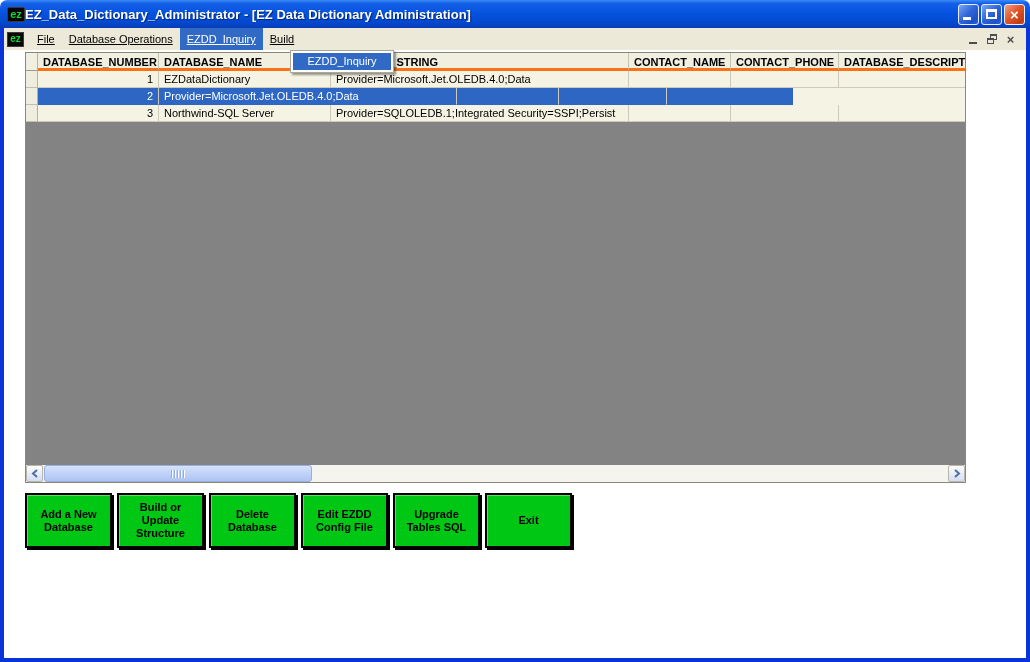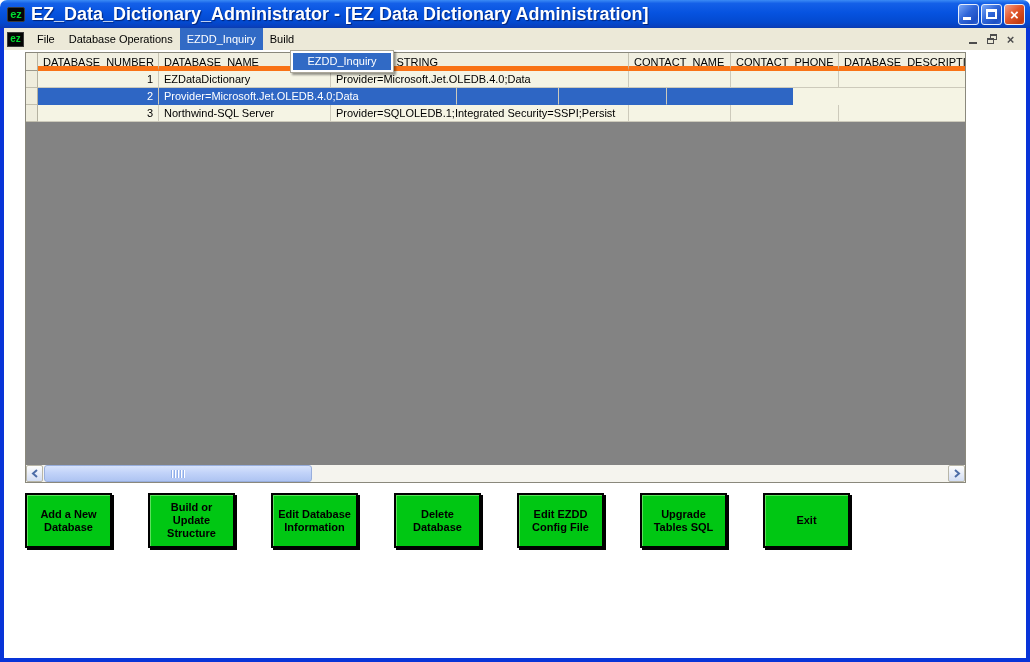--- a/index.html
+++ b/index.html
@@ -33,22 +33,21 @@
     color: #00DD30;
     font-size: 11px; font-weight: bold;
     display: flex; align-items: center; justify-content: center;
     line-height: 1;
     border-radius: 2px;
     flex: none;
   }
   .title-text {
     color: #fff;
     font-weight: bold;
-    font-size: 18px;
-    margin-left: 6px;
+    font-size: 13px;
     text-shadow: 1px 1px 1px rgba(0,0,40,0.55);
     white-space: nowrap;
     overflow: hidden;
     flex: 1;
   }
   .win-controls { display: flex; gap: 2px; flex: none; }
   .win-btn {
     width: 21px; height: 21px;
     border-radius: 3px;
     border: 1px solid #E6EEFB;
@@ -97,20 +96,21 @@
     border: 1px solid #3a3a3a;
     color: #00DD30;
     font-size: 10px; font-weight: bold;
     display: flex; align-items: center; justify-content: center;
     line-height: 1;
   }
   .menu-item {
     padding: 0 7px;
     display: flex; align-items: center;
     cursor: default;
+    text-decoration: underline;
   }
   .menu-item.active { background: #316AC5; color: #fff; }
   .mdi-controls {
     margin-left: auto;
     display: flex; align-items: center; gap: 4px;
     padding-right: 8px;
     color: #4d4d4d;
   }
   .mdi-btn { width: 15px; height: 14px; display: flex; align-items: center; justify-content: center; cursor: pointer; }
   .mdi-min-glyph { width: 8px; height: 2px; background: #4d4d4d; margin-top: 7px; }
@@ -138,23 +138,24 @@
   .grid-header { display: flex; height: 18px; flex: none; background: #F1EFE0; }
   .gh-stub {
     width: 12px; flex: none;
     background: #F1EFE0;
     border-right: 1px solid #B5B2A1;
     border-bottom: 1px solid #9C9A8C;
   }
   .gh-cell {
     padding: 3px 0 0 5px;
     border-right: 1px solid #C6C3B2;
-    border-bottom: 5px solid #f97316;
+    border-bottom: 3px solid #f97316;
     white-space: nowrap; overflow: hidden;
     flex: none;
+    font-weight: bold;
   }
   .grid-row { display: flex; height: 17px; flex: none; background: #F5F4E4; }
   .gr-stub {
     width: 12px; flex: none;
     background: #EFEDDD;
     border-right: 1px solid #B5B2A1;
     border-bottom: 1px solid #C2BFAE;
   }
   .gr-cell {
     padding: 2px 4px 0 5px;
@@ -210,21 +211,21 @@
   .dropdown-item {
     height: 17px; line-height: 17px;
     background: #316AC5; color: #fff;
     text-align: center;
     cursor: default;
   }
   
   .buttons-row {
     position: absolute;
     left: 21px; top: 465px;
-    display: flex; gap: 36px;
+    display: flex; gap: 5px;
   }
   .green-btn {
     width: 87px; height: 55px; flex: none;
     background: #00C713;
     border: 2px solid #000;
     box-shadow: 2px 2px 0 #000, inset 1px 1px 0 #5CE05C;
     color: #000;
     font-family: "Liberation Sans", sans-serif;
     font-size: 11px; font-weight: bold; line-height: 13px;
     text-align: center;
@@ -343,22 +344,20 @@
     <div class="dropdown">
       <div class="dropdown-item">EZDD_Inquiry</div>
     </div>
 
     <div class="buttons-row">
       <button class="green-btn">Add a New
 Database</button>
       <button class="green-btn">Build or
 Update
 Structure</button>
-      <button class="green-btn">Edit Database
-Information</button>
       <button class="green-btn">Delete
 Database</button>
       <button class="green-btn">Edit EZDD
 Config File</button>
       <button class="green-btn">Upgrade
 Tables SQL</button>
       <button class="green-btn">Exit</button>
     </div>
 
   </div>

